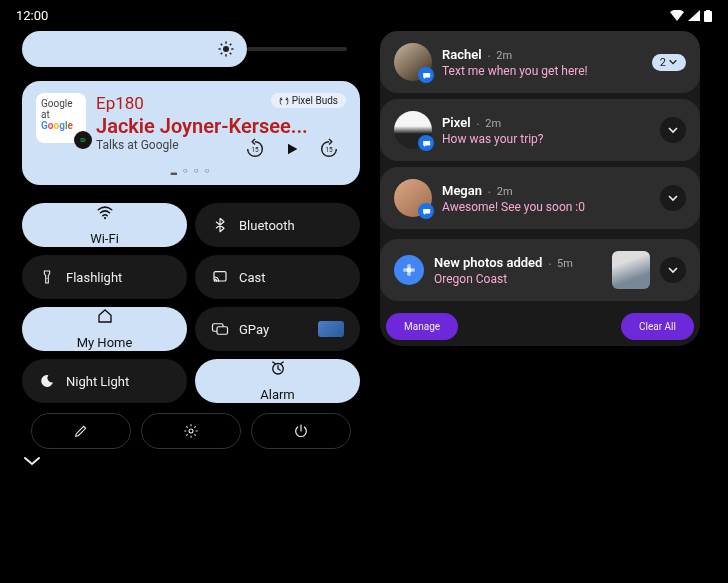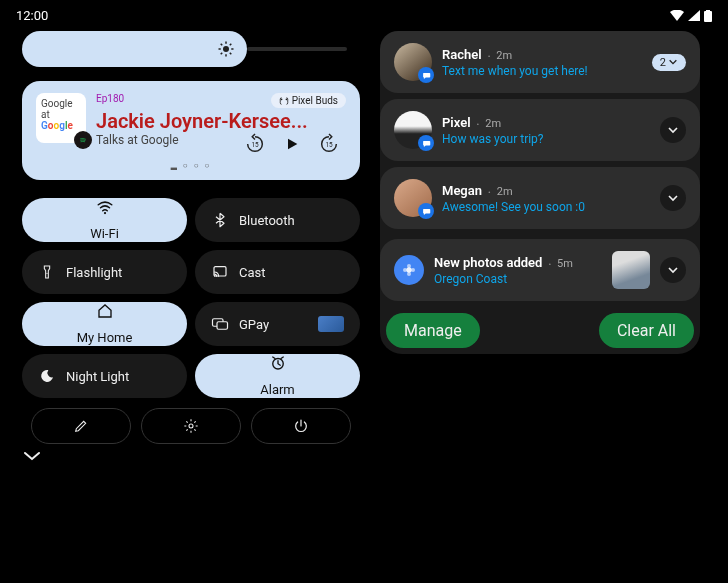--- a/index.html
+++ b/index.html
@@ -15,21 +15,21 @@
   .brightness-row { display: flex; align-items: center; gap: 0; margin-bottom: 14px; }
   .brightness-pill { background: #cfe1f6; height: 36px; width: 225px; border-radius: 18px; display: flex; align-items: center; justify-content: flex-end; padding: 0 12px; }
   .brightness-track { height: 4px; background: #2a2a2a; width: 100px; border-radius: 2px; }
   
   .media-card { background: #cfe1f6; border-radius: 18px; padding: 12px 14px 10px 14px; margin-bottom: 18px; position: relative; }
   .media-top { display: flex; gap: 10px; }
   .media-art { width: 50px; height: 50px; background: #fff; border-radius: 8px; font-size: 10px; padding: 5px; line-height: 1.1; position: relative; }
   .media-art-badge { position: absolute; bottom: -6px; right: -6px; width: 18px; height: 18px; background: #191414; border-radius: 50%; display:flex; align-items:center; justify-content:center; }
   .media-info { flex: 1; }
   .media-title-row { display: flex; justify-content: space-between; align-items: flex-start; }
-  .media-ep { font-size: 10px; color: #a21caf; }
+  .media-ep { font-size: 17px; color: #b91c1c; }
   .media-output { background: #e8effa; border-radius: 10px; padding: 2px 8px; font-size: 10px; display: flex; align-items: center; gap: 3px; color: #222; }
   .media-headline { font-size: 20px; font-weight: 600; color: #b91c1c; margin-top: 1px; }
   .media-source { font-size: 12px; color: #444; }
   .media-controls { display: flex; gap: 18px; align-items: center; justify-content: flex-end; margin-top: -14px; padding-right: 6px; }
   .media-dots { text-align: center; margin-top: 6px; font-size: 8px; letter-spacing: 2px; color: #555; }
   
   .qs-grid { display: grid; grid-template-columns: 1fr 1fr; gap: 8px; margin-bottom: 10px; }
   .qs-tile { height: 44px; border-radius: 22px; display: flex; align-items: center; gap: 10px; padding: 0 16px; font-size: 13px; cursor: pointer; }
   .qs-on { background: #cfe1f6; color: #111; flex-direction: column; }
   .qs-off { background: #1a1a1a; color: #eee; }
@@ -42,30 +42,30 @@
   
   .notif-panel { background: #1a1a1a; border-radius: 22px; }
   .notif-card { background: #2d2d2d; border-radius: 18px; padding: 12px 14px; margin-bottom: 6px; display: flex; align-items: center; gap: 10px; }
   .notif-avatar { width: 38px; height: 38px; border-radius: 50%; position: relative; flex-shrink: 0; }
   .notif-badge { position: absolute; bottom: -2px; right: -2px; width: 16px; height: 16px; background: #1a73e8; border-radius: 50%; display:flex; align-items:center; justify-content:center; }
   .notif-body { flex: 1; min-width: 0; }
   .notif-title-row { display: flex; align-items: baseline; gap: 6px; color: #fff; font-size: 13px; }
   .notif-title { font-weight: 600; }
   .notif-dot { color: #888; font-size: 8px; }
   .notif-time { color: #aaa; font-size: 11px; }
-  .notif-text { color: #0ea5e9; font-size: 12px; margin-top: 2px; white-space: nowrap; overflow: hidden; text-overflow: ellipsis; }
+  .notif-text { color: #f9a8d4; font-size: 12px; margin-top: 2px; white-space: nowrap; overflow: hidden; text-overflow: ellipsis; }
   .notif-expand { width: 26px; height: 26px; border-radius: 50%; background: #1a1a1a; display: flex; align-items: center; justify-content: center; flex-shrink: 0; cursor: pointer; }
   .notif-count-pill { background: #cfe1f6; color: #222; border-radius: 12px; padding: 2px 8px; font-size: 11px; display: flex; align-items: center; gap: 2px; cursor:pointer; }
   
   .photos-card { background: #2d2d2d; border-radius: 18px; padding: 12px 14px; margin-top: 10px; display: flex; align-items: center; gap: 10px; }
   .photos-icon { width: 30px; height: 30px; border-radius: 50%; background: #4285f4; display:flex; align-items:center; justify-content:center; flex-shrink:0; }
   .photos-thumb { width: 38px; height: 38px; border-radius: 6px; background: linear-gradient(160deg, #ddd 30%, #789 70%); flex-shrink: 0; }
   
   .notif-footer { display: flex; justify-content: space-between; padding: 12px 6px 6px 6px; }
-  .footer-btn { background: #15803d; color: #eee; border-radius: 18px; padding: 8px 18px; font-size: 16px; cursor: pointer; }
+  .footer-btn { background: #6d28d9; color: #eee; border-radius: 18px; padding: 8px 18px; font-size: 10px; cursor: pointer; }
   
   .google-logo span:nth-child(1){color:#4285F4}.google-logo span:nth-child(2){color:#EA4335}.google-logo span:nth-child(3){color:#FBBC05}.google-logo span:nth-child(4){color:#4285F4}.google-logo span:nth-child(5){color:#34A853}.google-logo span:nth-child(6){color:#EA4335}
   
   svg { display: block; }
 </style>
 </head>
 <body>
 
 <div class="statusbar">
   <span>12:00</span>

